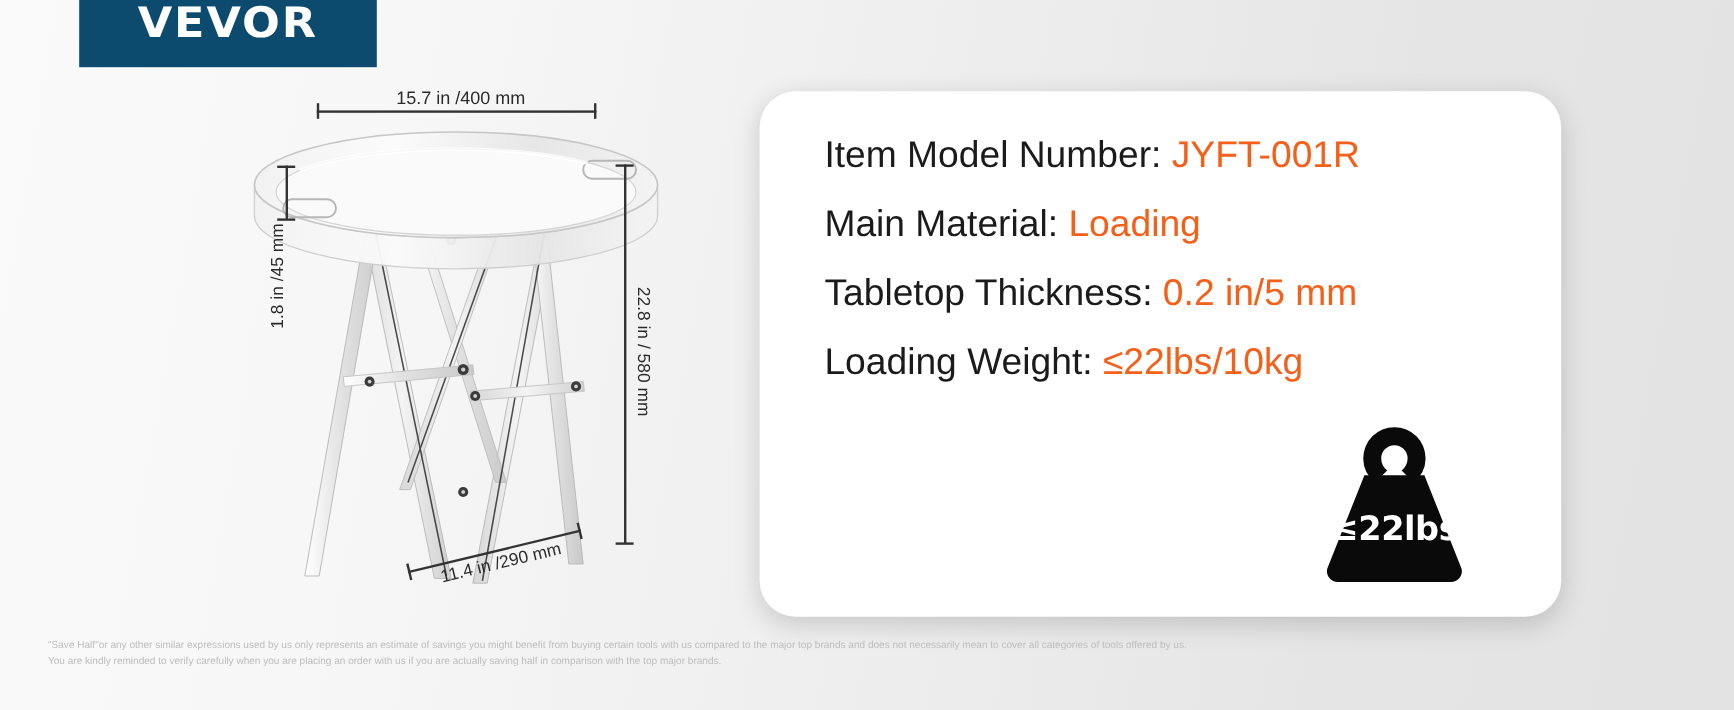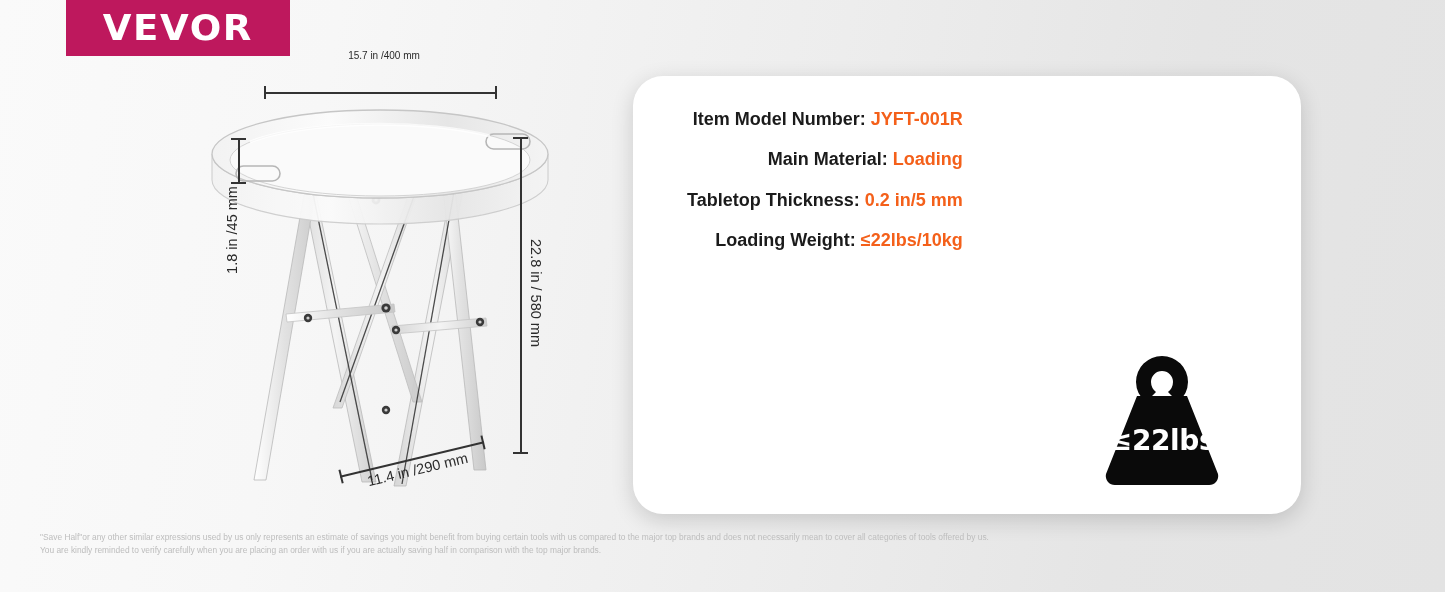--- a/index.html
+++ b/index.html
@@ -5,41 +5,41 @@
   * { margin:0; padding:0; box-sizing:border-box; }
   html, body { width:1445px; height:592px; }
   body {
     font-family:"Liberation Sans", sans-serif;
     background:linear-gradient(100deg,#fafafa 0%,#f7f7f7 22%,#ededed 55%,#e5e5e5 78%,#e3e3e3 100%);
     position:relative; overflow:hidden;
   }
 
   
   #logo {
-    position:absolute; left:66px; top:0; width:224px; height:56px;
-    background:#be185d; display:flex; align-items:center; justify-content:center;
+    position:absolute; left:66px; top:0; width:248px; height:56px;
+    background:#0c4a6e; display:flex; justify-content:center;
   }
   #logo .wordmark {
     color:#fff; font-weight:bold; font-size:35px; letter-spacing:1.5px;
     font-family:"DejaVu Sans", sans-serif; transform:scaleX(1.06);
   }
 
   
   #diagram { position:absolute; left:190px; top:50px; width:400px; height:480px; }
 
   .dimline { position:absolute; background:#333; }
   .tick { position:absolute; background:#333; }
 
   
   #dim-top-line { left:74px; top:42px; width:233px; height:1.6px; }
   #dim-top-tick-l { left:74px; top:36px; width:1.6px; height:13px; }
   #dim-top-tick-r { left:305px; top:36px; width:1.6px; height:13px; }
   #dim-top-label {
-    position:absolute; left:84px; top:0; width:220px; text-align:center;
-    font-size:10px; color:#2b2b2b; font-weight:500;
+    position:absolute; left:84px; top:24px; width:220px; text-align:center;
+    font-size:15px; color:#2b2b2b; font-weight:500;
   }
 
   
   #dim-left-line { left:48px; top:88px; width:1.5px; height:45px; }
   #dim-left-tick-t { left:41px; top:88px; width:15px; height:1.5px; }
   #dim-left-tick-b { left:41px; top:132px; width:15px; height:1.5px; }
   #dim-left-label {
     position:absolute; left:-23px; top:172px; width:130px; text-align:center;
     font-size:14.5px; color:#2b2b2b; font-weight:500;
     transform:rotate(-90deg); transform-origin:center center;
@@ -69,22 +69,22 @@
   }
 
   
   #spec-card {
     position:absolute; left:633px; top:76px; width:668px; height:438px;
     background:#fff; border-radius:30px;
     box-shadow:0 6px 22px rgba(0,0,0,0.16);
   }
   #spec-list { position:absolute; left:54px; top:32px; }
   .spec-row {
-    font-size:18px; font-weight:bold; color:#1b1b1b;
-    line-height:1.33; margin-bottom:16.5px; white-space:nowrap;text-align:right;
+    font-size:31px; font-weight:normal; color:#1b1b1b;
+    line-height:1.33; margin-bottom:16.5px; white-space:nowrap;
   }
   .spec-row .val { color:#f4601a; }
 
   
   #weight-badge { position:absolute; left:1096px; top:352px; width:132px; height:134px; }
   #weight-badge .wlabel {
     position:absolute; left:0; top:72px; width:132px; text-align:center;
     color:#fff; font-weight:bold; font-size:28px; letter-spacing:-0.4px;
     font-family:"DejaVu Sans", sans-serif;
   }

